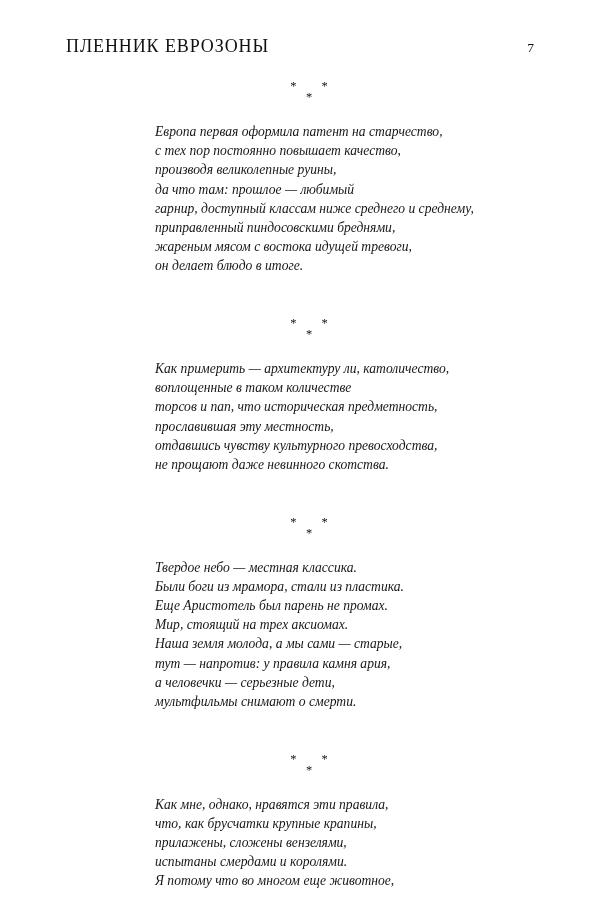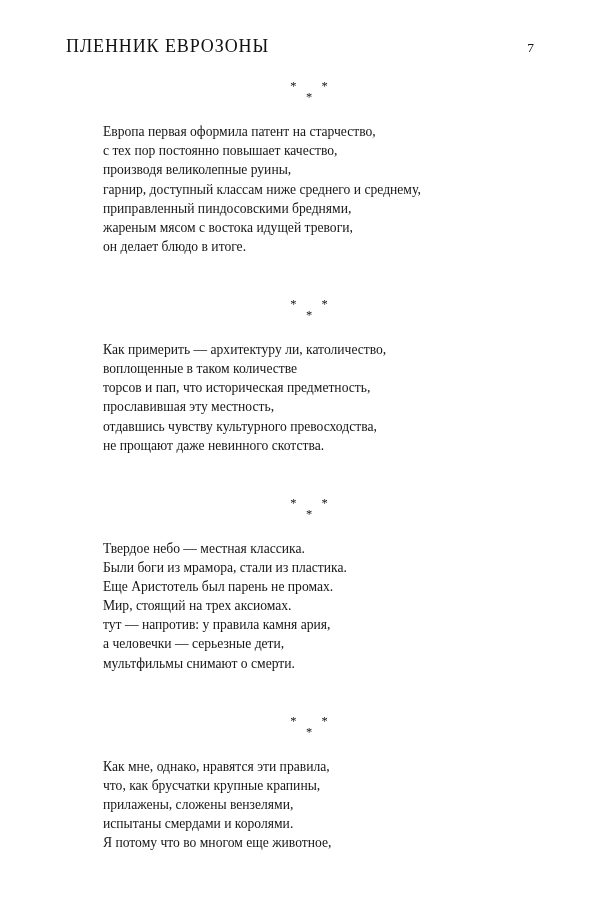--- a/index.html
+++ b/index.html
@@ -63,21 +63,22 @@
   .asterisks .row1 {
     letter-spacing: 11px;
     padding-left: 11px;
     display: block;
   }
   .asterisks .row2 {
     display: block;
     margin-top: -2px;
   }
   .stanza {
-    margin-left: 37px;
+    margin-left: 89px;
+    font-style: italic;
   }
   .line {
     font-size: 13.6px;
     line-height: 19.1px;
     color: #161616;
     white-space: pre-wrap;
   }
   .poem-1 { margin-top: 0; }
   .poem-1 .stanza { margin-top: 2px; }
   .poem-2 { margin-top: 42px; }
@@ -98,20 +99,21 @@
 
     <div class="poem poem-1">
       <div class="asterisks">
         <span class="row1">*  *</span>
         <span class="row2">*</span>
       </div>
       <div class="stanza">
         <div class="line">Европа первая оформила патент на старчество,</div>
         <div class="line">с тех пор постоянно повышает качество,</div>
         <div class="line">производя великолепные руины,</div>
+        <div class="line">да что там: прошлое — любимый</div>
         <div class="line">гарнир, доступный классам ниже среднего и среднему,</div>
         <div class="line">приправленный пиндосовскими бреднями,</div>
         <div class="line">жареным мясом с востока идущей тревоги,</div>
         <div class="line">он делает блюдо в итоге.</div>
       </div>
     </div>
 
     <div class="poem poem-2">
       <div class="asterisks">
         <span class="row1">*  *</span>
@@ -130,20 +132,21 @@
     <div class="poem poem-3">
       <div class="asterisks">
         <span class="row1">*  *</span>
         <span class="row2">*</span>
       </div>
       <div class="stanza">
         <div class="line">Твердое небо — местная классика.</div>
         <div class="line">Были боги из мрамора, стали из пластика.</div>
         <div class="line">Еще Аристотель был парень не промах.</div>
         <div class="line">Мир, стоящий на трех аксиомах.</div>
+        <div class="line">Наша земля молода, а мы сами — старые,</div>
         <div class="line">тут — напротив: у правила камня ария,</div>
         <div class="line">а человечки — серьезные дети,</div>
         <div class="line">мультфильмы снимают о смерти.</div>
       </div>
     </div>
 
     <div class="poem poem-4">
       <div class="asterisks">
         <span class="row1">*  *</span>
         <span class="row2">*</span>

